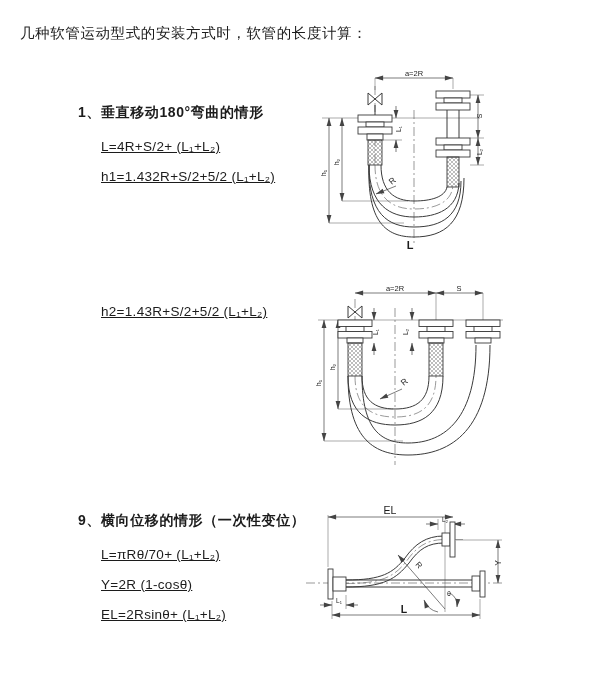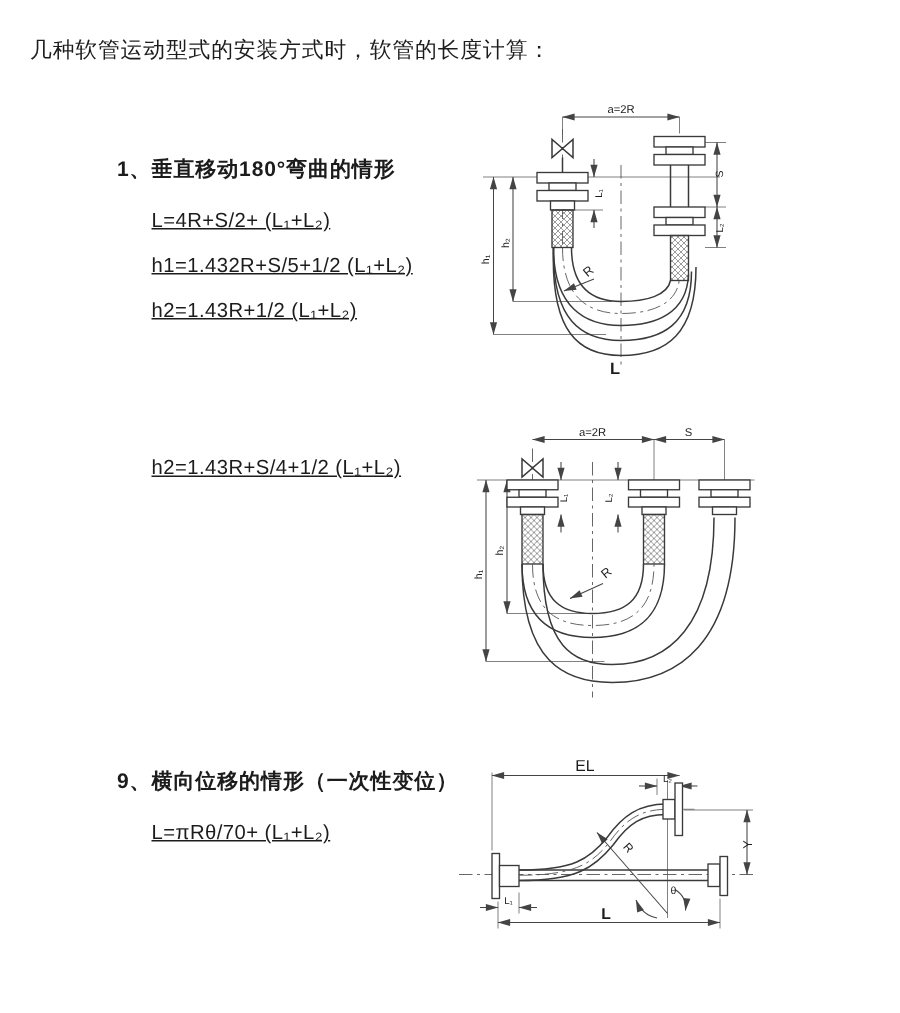--- a/index.html
+++ b/index.html
@@ -31,31 +31,32 @@
   .cl{stroke:#555;stroke-width:0.6;fill:none;stroke-dasharray:9 3 2 3;}
 </style>
 </head>
 <body>
 
 <div class="page-title">几种软管运动型式的安装方式时，软管的长度计算：</div>
 
 <section class="sec" id="sec1">
   <div class="sec-heading">1、垂直移动180°弯曲的情形</div>
   <div class="formula">L=4R+S/2+ (L₁+L₂)</div>
-  <div class="formula">h1=1.432R+S/5+1/2 (L₁+L₂)</div>
-  <div class="formula">h2=1.43R+1/2 (L₁+L₂)</div>
+  <div class="formula">h1=1.432R+S/2+5/2 (L₁+L₂)</div>
 </section>
 
 <section class="sec" id="sec2">
-  <div class="formula">h2=1.43R+S/4+1/2 (L₁+L₂)</div>
+  <div class="formula">h2=1.43R+S/2+5/2 (L₁+L₂)</div>
 </section>
 
 <section class="sec" id="sec3">
   <div class="sec-heading">9、横向位移的情形（一次性变位）</div>
   <div class="formula">L=πRθ/70+ (L₁+L₂)</div>
+  <div class="formula">Y=2R (1-cosθ)</div>
+  <div class="formula">EL=2Rsinθ+ (L₁+L₂)</div>
 </section>
 
 <div class="diagram" id="diag1">
 <svg width="278" height="192" viewBox="0 0 278 192">
   <defs>
     <marker id="ar1" markerWidth="10" markerHeight="8" refX="8.6" refY="3" orient="auto-start-reverse" markerUnits="userSpaceOnUse">
       <path d="M0.5,0.6 L8.8,3 L0.5,5.4 Z" fill="#444"></path>
     </marker>
     <pattern id="br1" width="4" height="4" patternUnits="userSpaceOnUse">
       <path d="M0,4 L4,0 M0,0 L4,4" stroke="#7a7a7a" stroke-width="0.5"></path>

